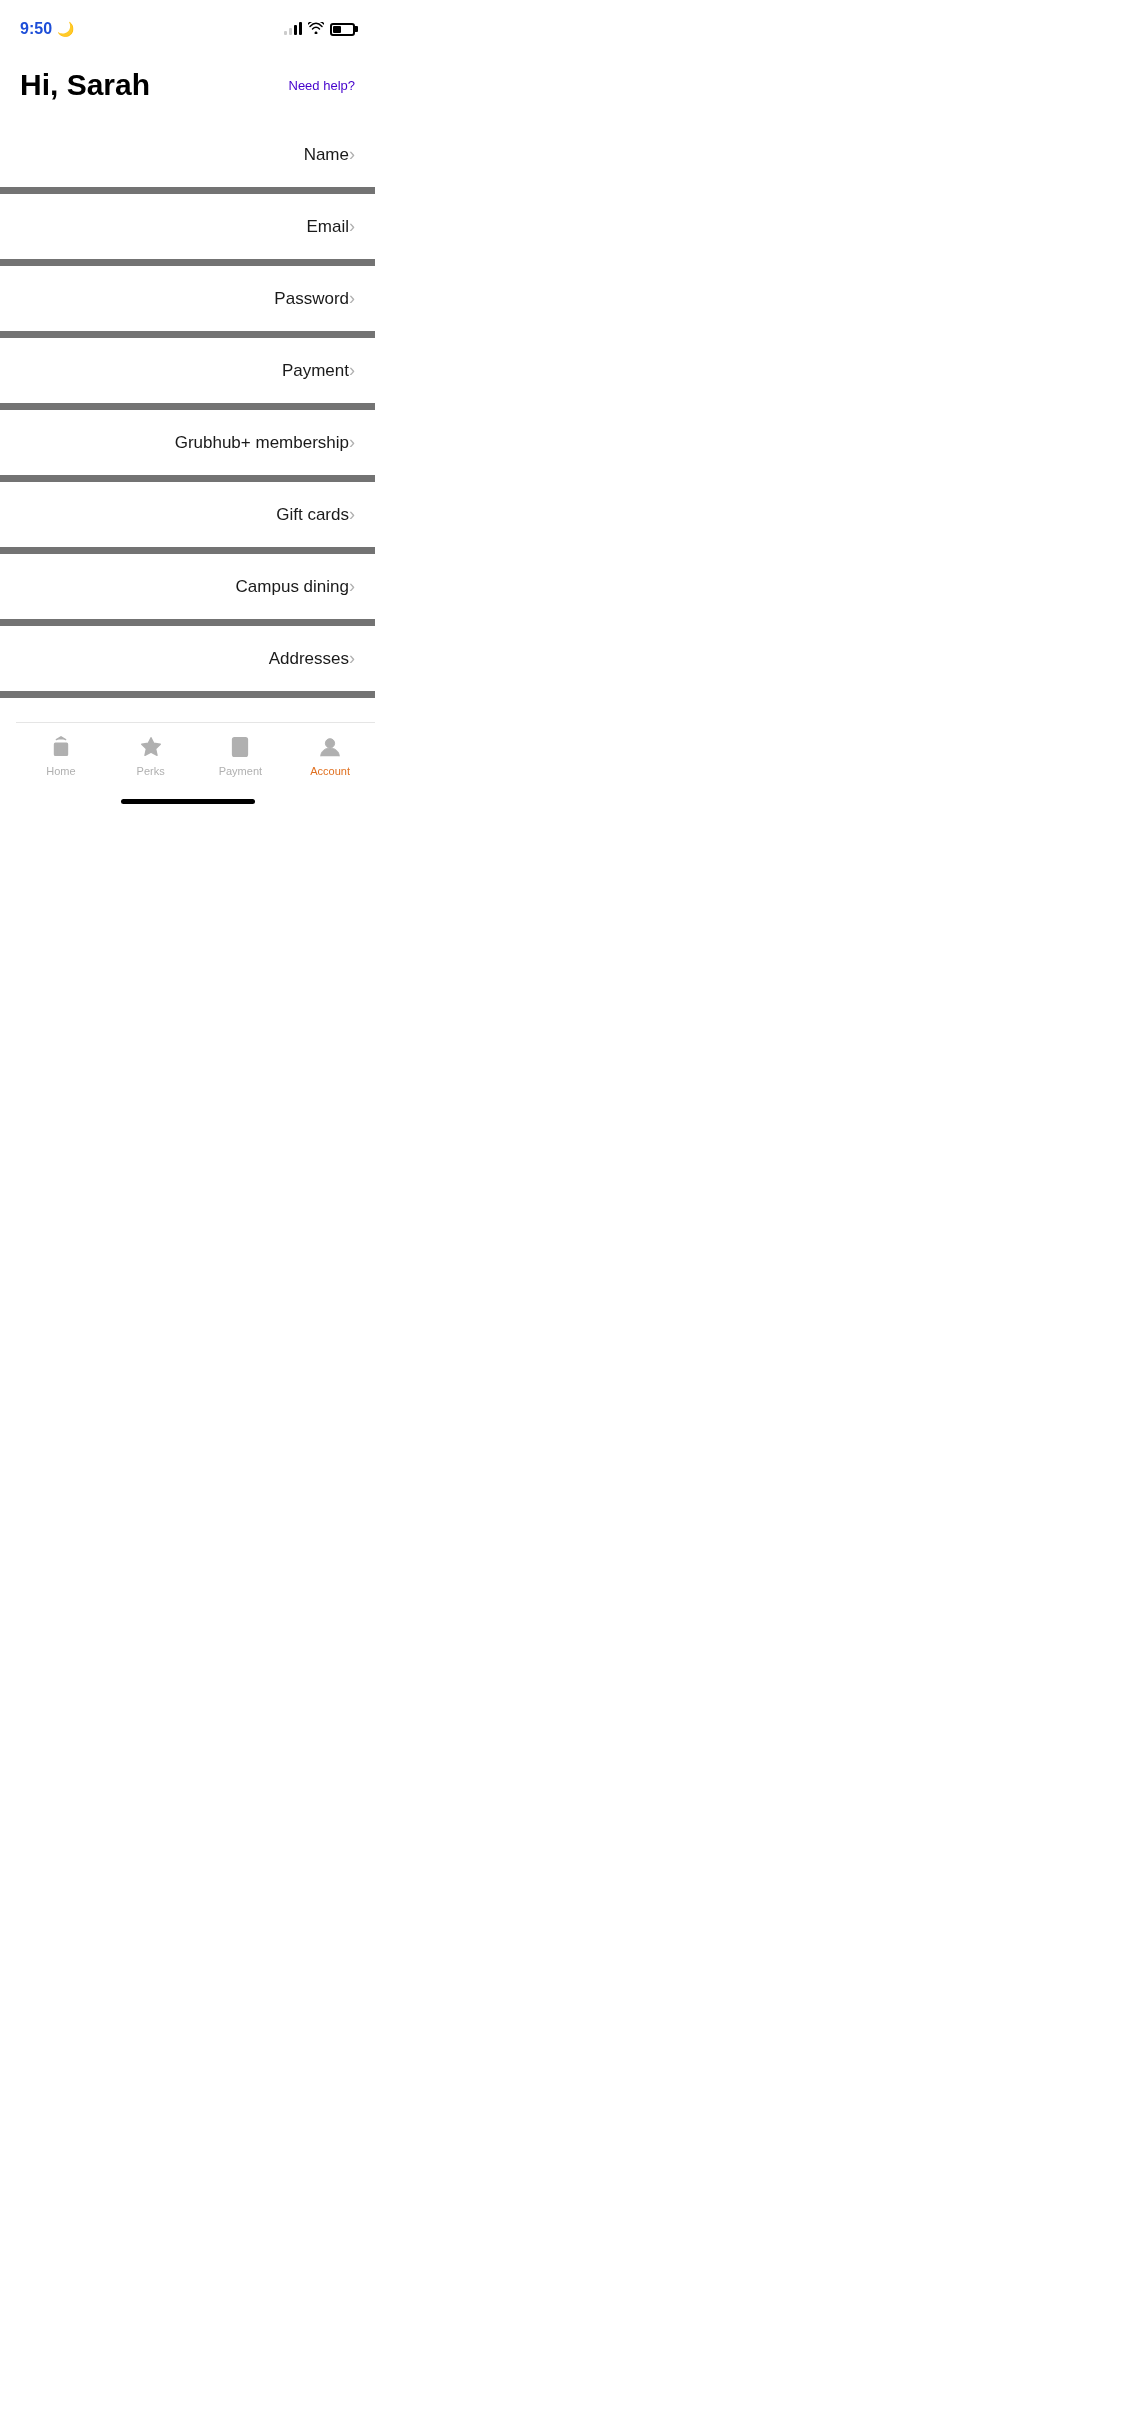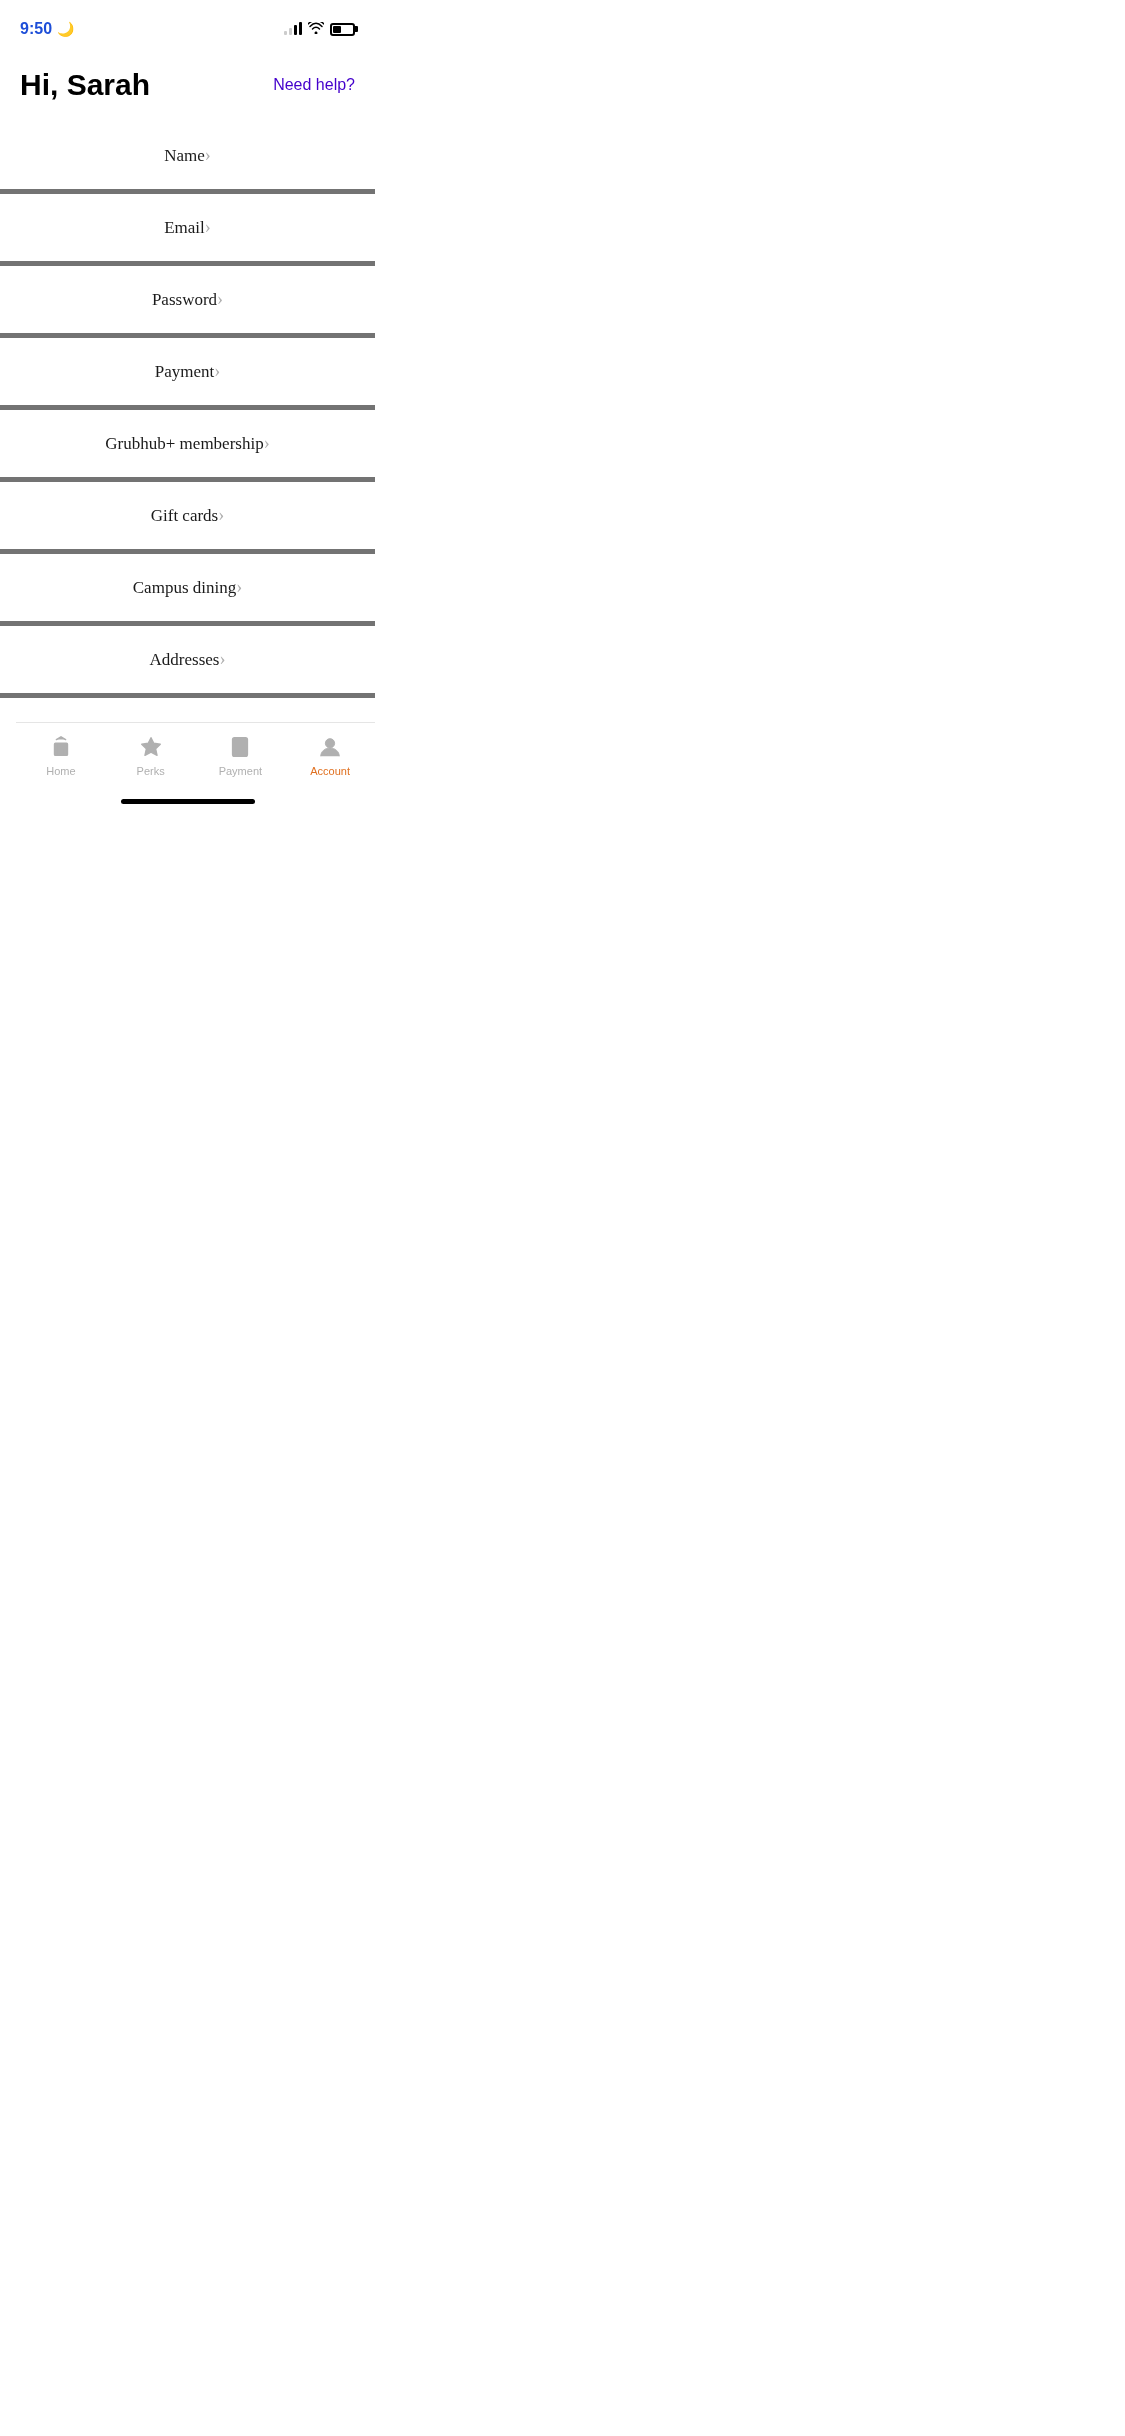--- a/index.html
+++ b/index.html
@@ -106,41 +106,40 @@
       padding: 24px 20px 20px 20px;
     }
 
     .header-greeting {
       font-size: 30px;
       font-weight: 800;
       color: #000;
     }
 
     .need-help-link {
-      font-size: 16px;
+      font-size: 13px;
       font-weight: 500;
       color: #4400cc;
       text-decoration: none;
       cursor: pointer;
     }
 
     
     .menu-list {
       list-style: none;
     }
 
     .menu-item {
       display: flex;
-      justify-content: center;
+      justify-content: flex-end;
       align-items: center;
       padding: 0 20px;
       height: 72px;
-      border-bottom: 5px solid #737373;
+      border-bottom: 7px solid #737373;
       cursor: pointer;
-      font-family: Liberation Serif, serif;
     }
 
     .menu-item-label {
       font-size: 17px;
       color: #1a1a1a;
       font-weight: 400;
     }
 
     .chevron-icon {
       color: #b0b0b0;

